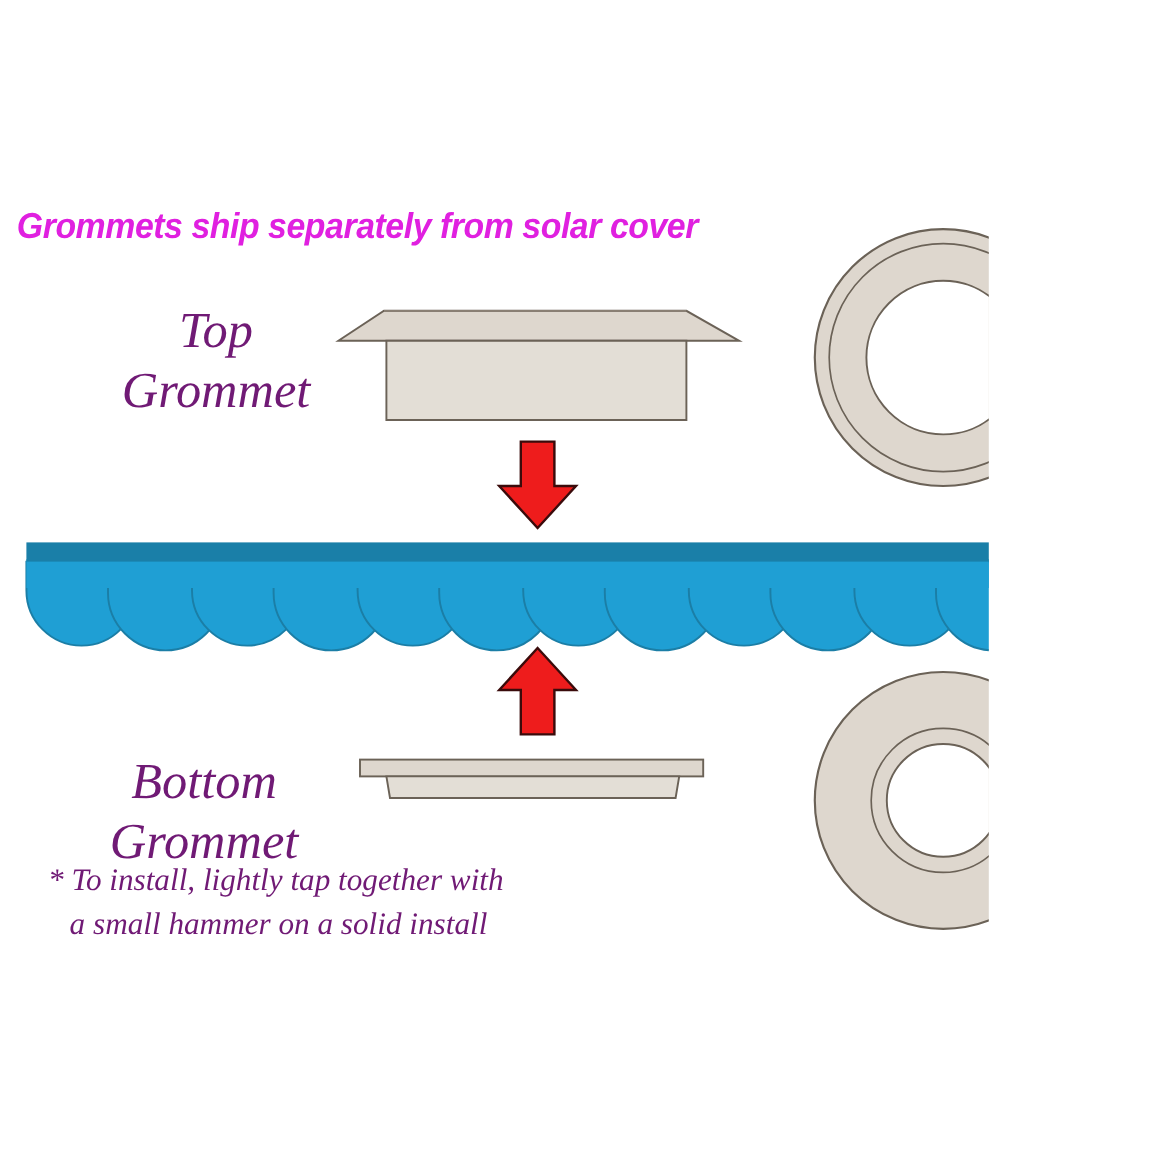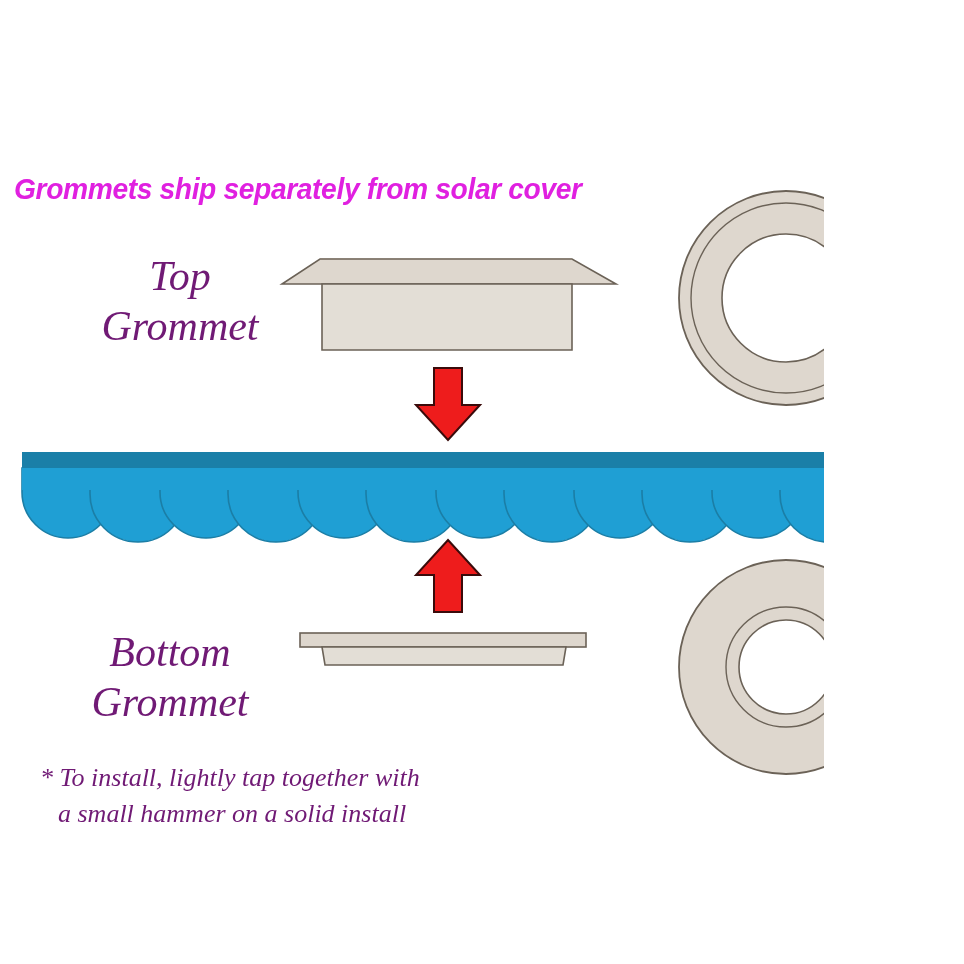--- a/index.html
+++ b/index.html
@@ -59,21 +59,20 @@
     width: 272px;
     text-align: center;
     font-size: 42px;
     margin-top: 40px;
   }
   #footnote-text {
     left: 40px;
     top: 716px;
     font-size: 26px;
     line-height: 1.38;
-    margin-top: 44px;
   }
   #footnote-text .line2 {
     display: block;
     padding-left: 18px;
   }
 </style>
 </head>
 <body>
 
 <div id="canvas">

